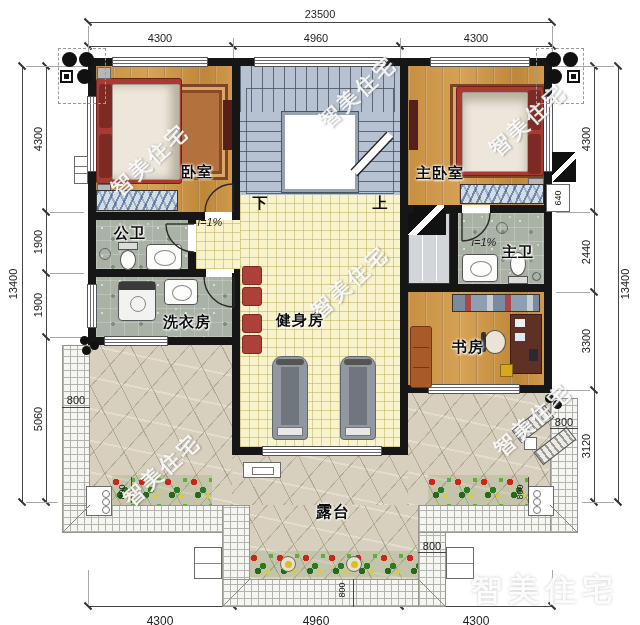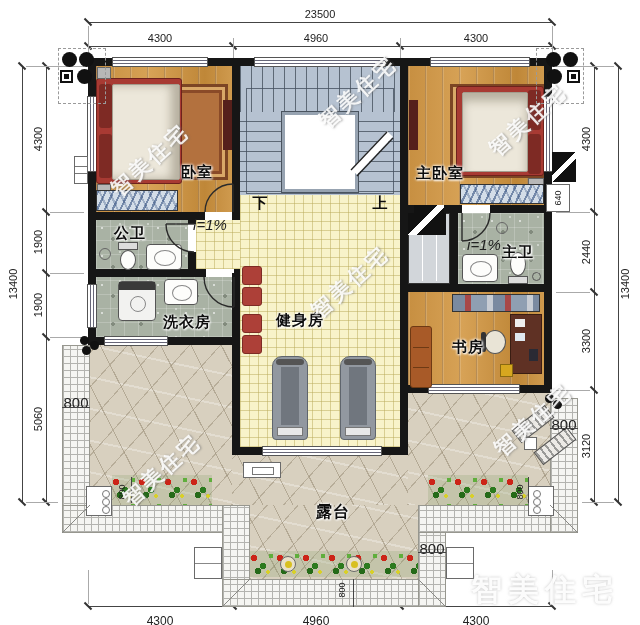--- a/index.html
+++ b/index.html
@@ -41,21 +41,21 @@
     repeating-linear-gradient(65deg,rgba(40,70,120,.3) 0 2px,transparent 2px 9px)}
   .rug{position:absolute;background:#b3713e;border:3px solid #7c4524;box-sizing:border-box;
     box-shadow:inset 0 0 0 3px #d9a868,inset 0 0 0 6px #8a4a28}
   .treads-v{background-image:repeating-linear-gradient(90deg,#5d6875 0 1px,transparent 1px 11px)}
   .treads-h{background-image:repeating-linear-gradient(0deg,#5d6875 0 1px,transparent 1px 10px)}
   .dimline{position:absolute;background:#444}
   .tk{position:absolute;width:10px;height:2px;background:#333;transform:rotate(45deg)}
   .ext{position:absolute;background:#aaa}
   .dimtext{position:absolute;font-size:11px;color:#222;white-space:nowrap;transform:translateX(-50%)}
   .dimtext-v{position:absolute;font-size:11px;color:#222;white-space:nowrap;transform:translate(-50%,-50%) rotate(-90deg)}
-  .dimsmall{position:absolute;font-size:15px;color:#222;white-space:nowrap;transform:translateX(-50%)}
+  .dimsmall{position:absolute;font-size:11px;color:#222;white-space:nowrap;transform:translateX(-50%)}
   .dimsmall-v{position:absolute;font-size:9px;color:#222;white-space:nowrap;transform:translate(-50%,-50%) rotate(-90deg)}
   .roomlabel{position:absolute;font-weight:bold;font-size:15px;color:#0d0d0d;letter-spacing:1px;
     white-space:nowrap;transform:translate(-50%,-50%);text-shadow:0 0 3px #fff,0 0 3px #fff,1px 1px 2px #fff}
   .stlabel{position:absolute;font-weight:bold;font-size:15px;color:#0d0d0d;transform:translate(-50%,-50%)}
   .wm{position:absolute;color:rgba(255,255,255,.88);font-weight:bold;font-size:21px;letter-spacing:3px;
     white-space:nowrap;transform:translate(-50%,-50%) rotate(-42deg);
     text-shadow:1px 1px 2px rgba(110,110,110,.5)}
   .wm-big{position:absolute;color:rgba(255,255,255,.92);font-weight:bold;font-size:31px;letter-spacing:6px;
     white-space:nowrap;transform:translate(-50%,-50%);text-shadow:0 0 3px rgba(160,160,160,.6)}
   .circ{position:absolute;background:#111;border-radius:50%}

